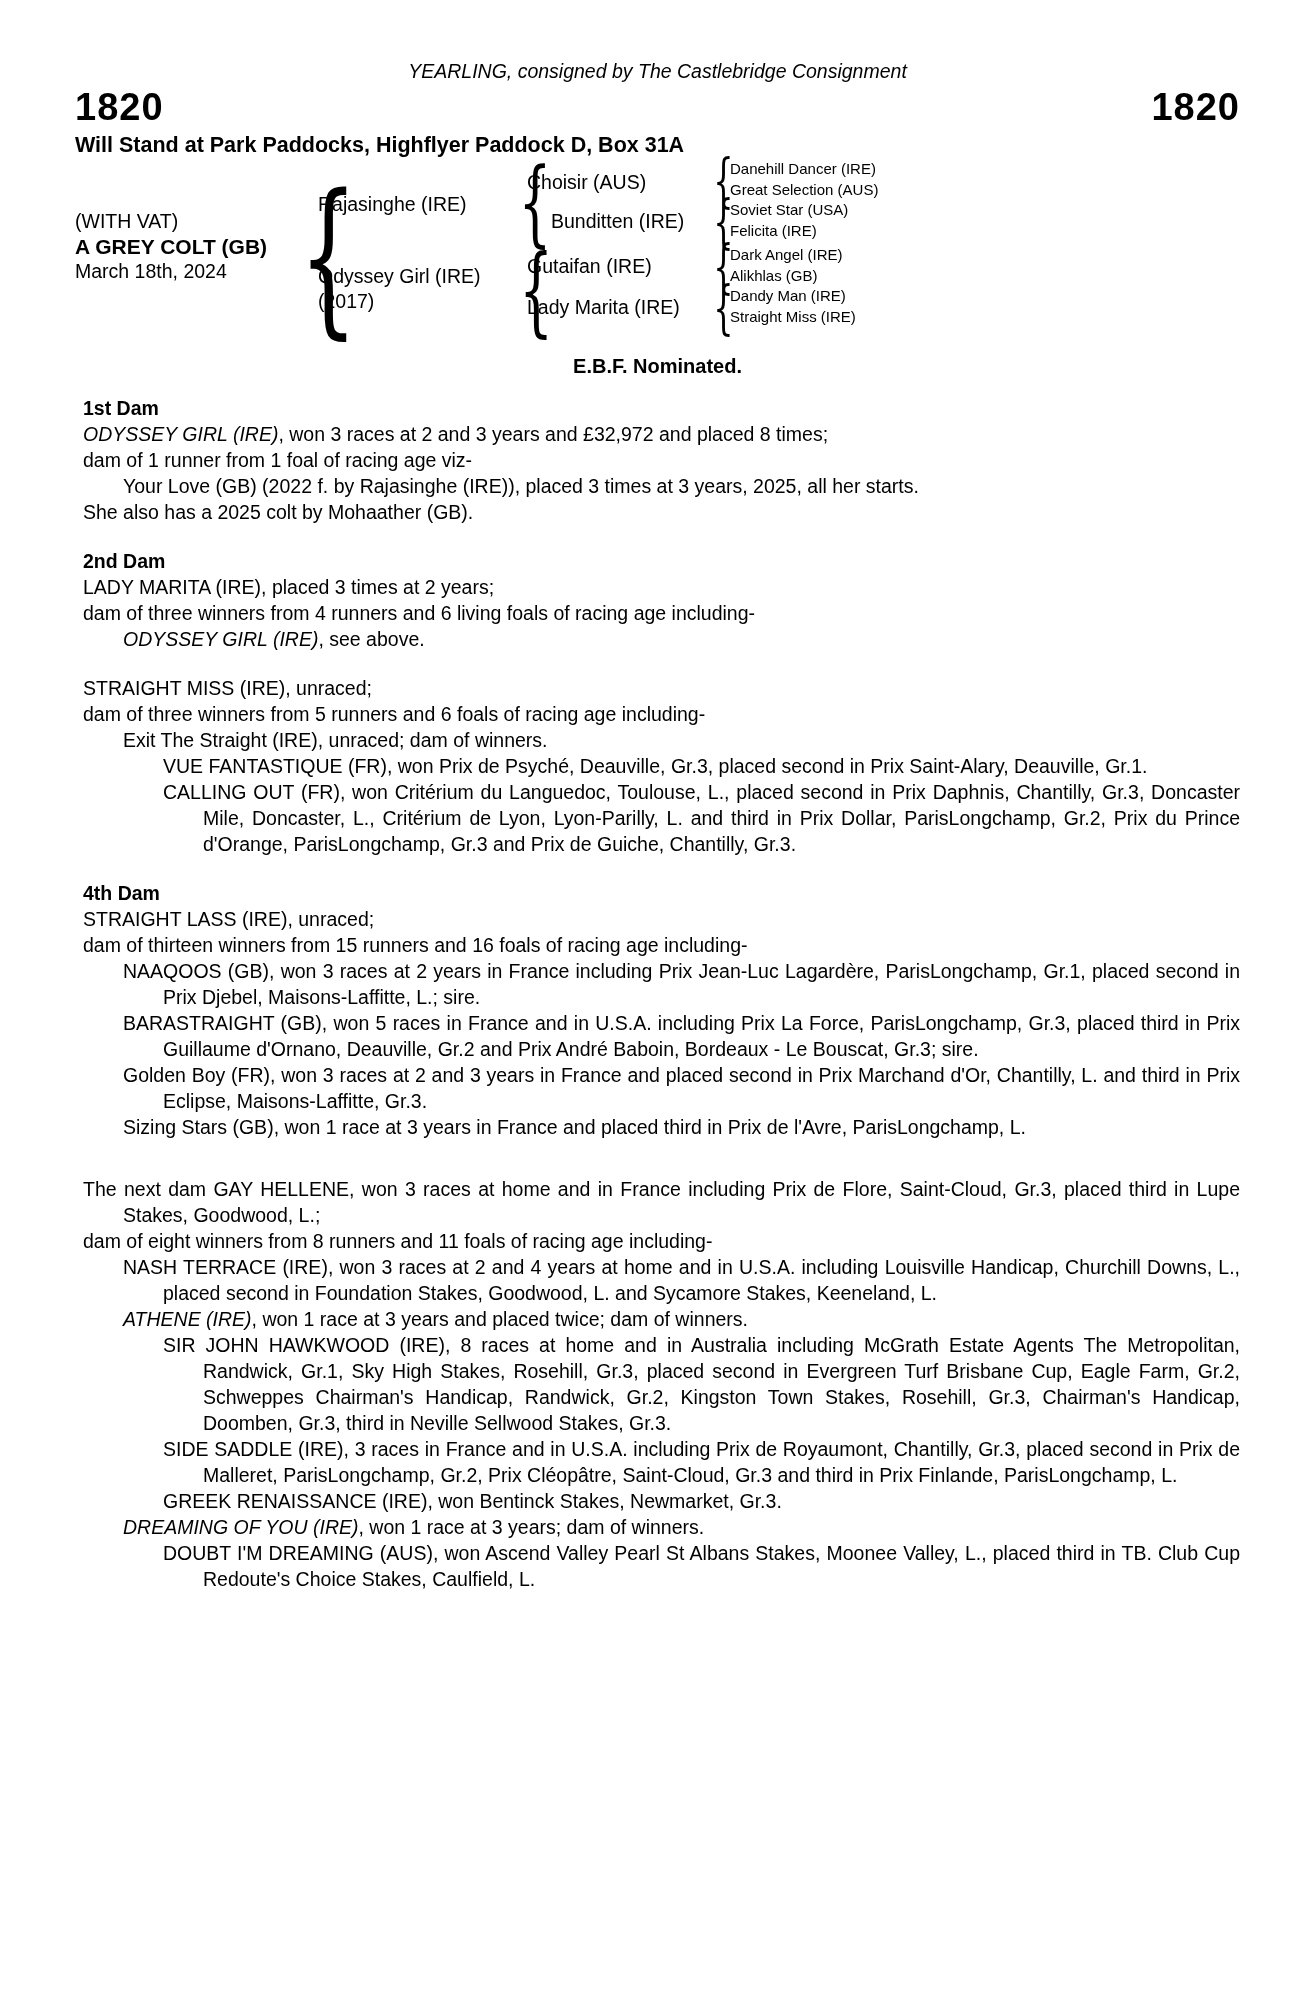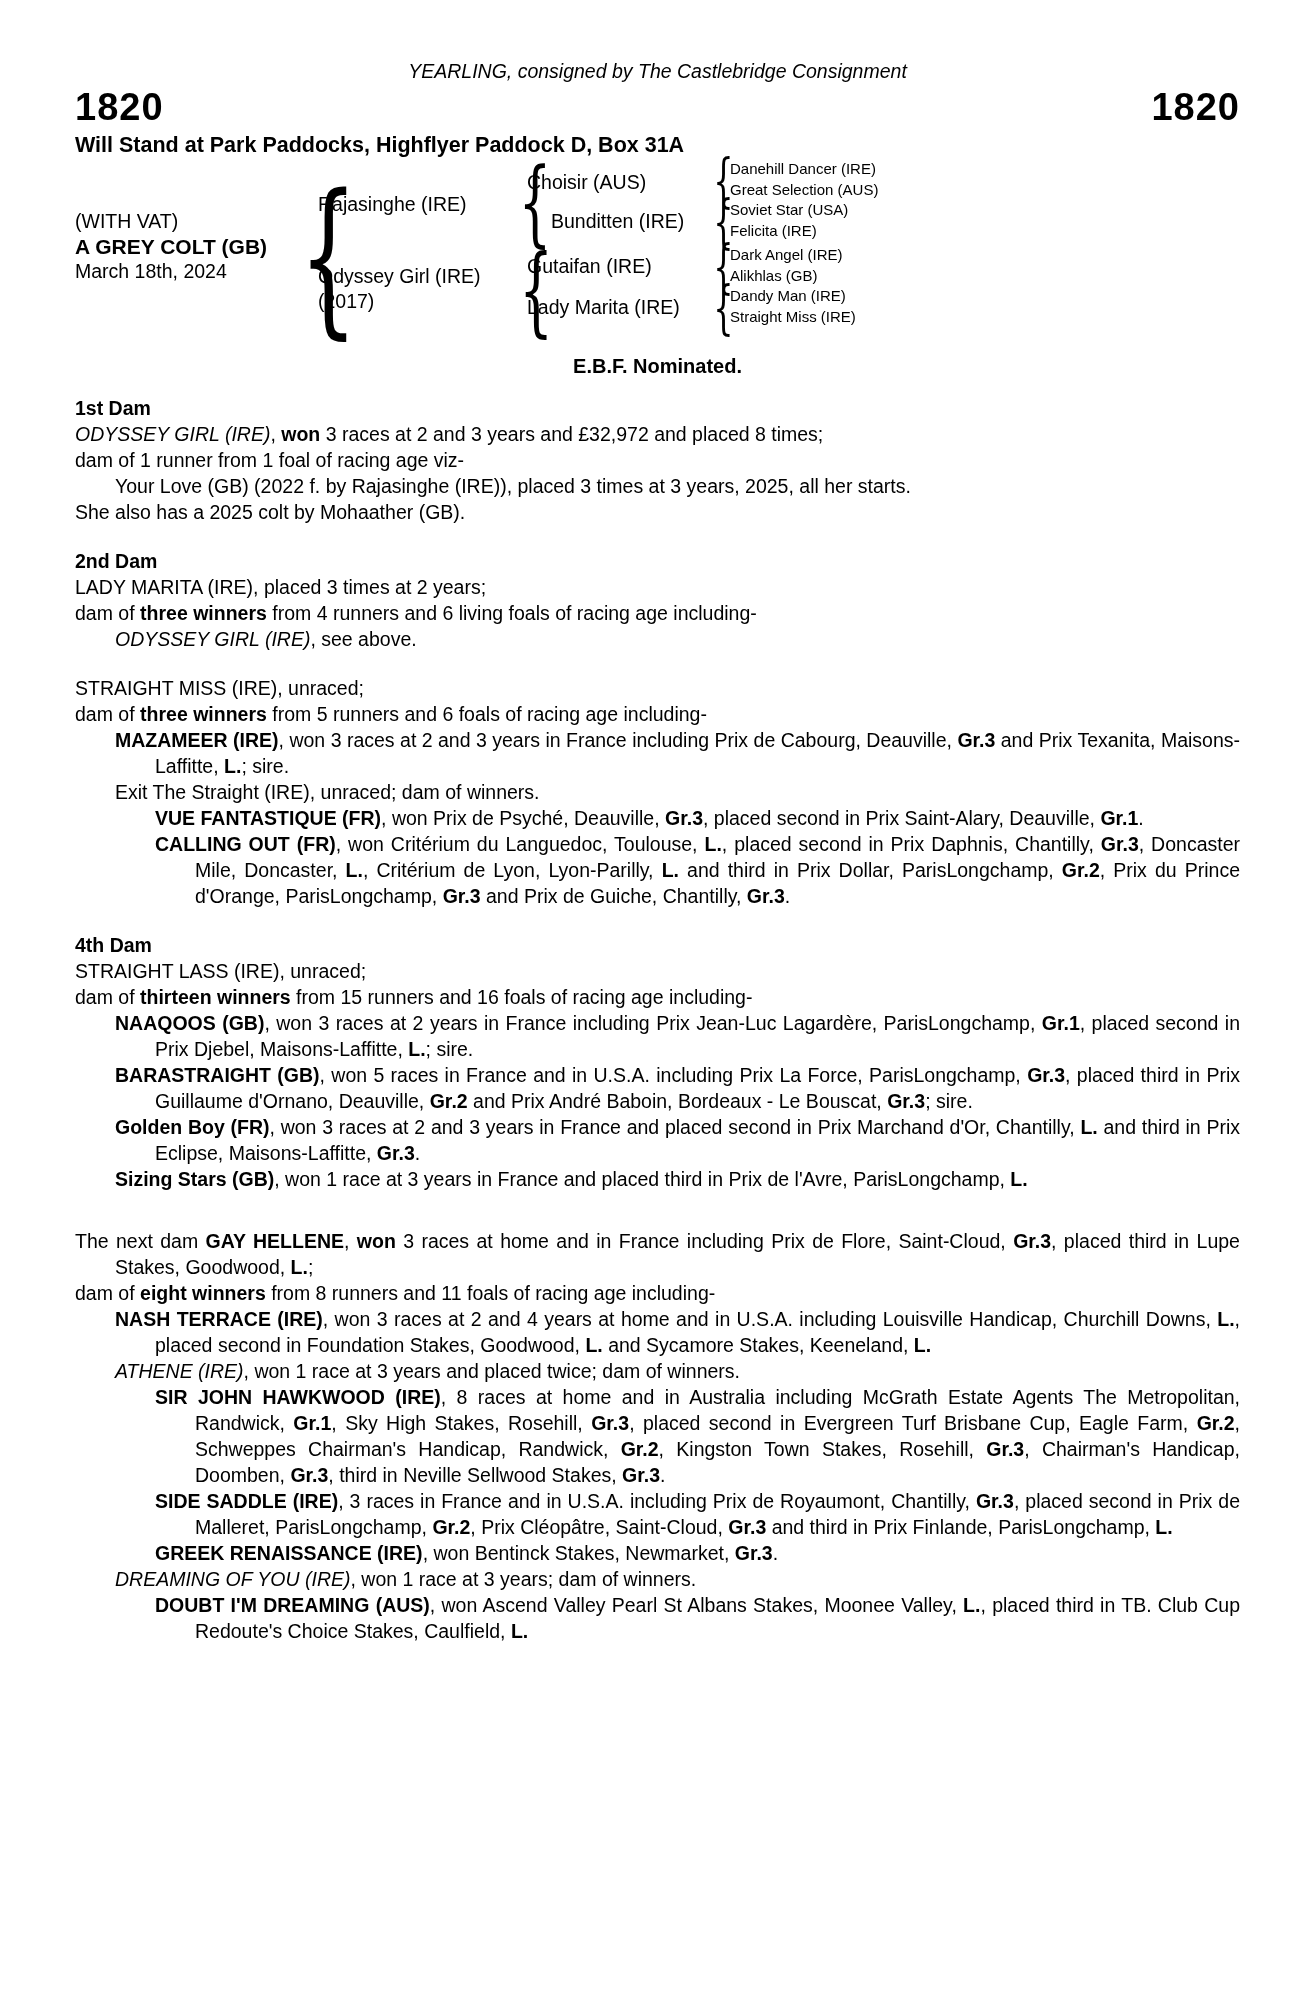--- a/index.html
+++ b/index.html
@@ -3,36 +3,36 @@
 <meta charset="utf-8">
 <style>
   html,body{margin:0;padding:0;}
   body{
     width:1315px;height:2000px;background:#ffffff;color:#000;
     font-family:"Liberation Sans","DejaVu Sans",sans-serif;
     font-size:19.5px;line-height:26px;
     -webkit-font-smoothing:antialiased;
   }
   .content{padding:58px 75px 0 75px;}
-  .b{font-weight:bold;}
+  .b{font-weight:normal;}
   .it{font-style:italic;}
   .consignor{text-align:center;font-style:italic;line-height:26px;}
   .lot-row{display:flex;justify-content:space-between;font-weight:bold;font-size:38px;line-height:44px;margin-top:1px;letter-spacing:1px;}
   .stand{font-weight:bold;font-size:21.5px;line-height:28px;margin-top:2px;}
   .pedigree{position:relative;height:182px;margin-top:6px;}
   .ped-abs{position:absolute;white-space:nowrap;line-height:25px;}
   .ped-col1{position:absolute;line-height:25px;white-space:nowrap;}
   .ped-col1 .subj{font-weight:bold;font-size:21px;}
   .ped-pair{position:absolute;line-height:20.5px;font-size:15px;white-space:nowrap;}
   .brace{position:absolute;display:flex;align-items:center;justify-content:center;
          font-family:"DejaVu Serif",serif;transform:scaleX(0.55);transform-origin:center;line-height:1;}
   .brace::before{content:"{";}
   .ebf{text-align:center;font-weight:bold;font-size:20px;margin-top:6px;line-height:26px;}
   .sections{margin-top:16px;}
-  .dam-section{margin-top:23px;}
+  .dam-section{margin-top:23px;margin-left:8px;}
   .dam-section.gap-lg{margin-top:36px;}
   .dam-section:first-child{margin-top:0;}
   .dam-heading{font-weight:bold;line-height:26px;}
   .para{text-align:justify;line-height:26px;}
 </style>
 </head>
 <body>
 
 <div class="content">
 
@@ -101,21 +101,20 @@
       </section>
       <section class="dam-section">
         <div class="dam-heading">2nd Dam</div>
         <div class="para" style="padding-left: 0px; text-indent: 0px;"><span>LADY MARITA (IRE), placed 3 times at 2 years;</span></div>
         <div class="para" style="padding-left: 0px; text-indent: 0px;"><span>dam of </span><span class="b">three winners</span><span> from 4 runners and 6 living foals of racing age including-</span></div>
         <div class="para" style="padding-left: 80px; text-indent: -40px;"><span class="it">ODYSSEY GIRL (IRE)</span><span>, see above.</span></div>
       </section>
       <section class="dam-section">
         <div class="para" style="padding-left: 0px; text-indent: 0px;"><span>STRAIGHT MISS (IRE), unraced;</span></div>
         <div class="para" style="padding-left: 0px; text-indent: 0px;"><span>dam of </span><span class="b">three winners</span><span> from 5 runners and 6 foals of racing age including-</span></div>
-        <div class="para" style="padding-left: 80px; text-indent: -40px;"><span class="b">MAZAMEER (IRE)</span><span>, won 3 races at 2 and 3 years in France including Prix de Cabourg, Deauville, </span><span class="b">Gr.3</span><span> and Prix Texanita, Maisons-Laffitte, </span><span class="b">L.</span><span>; sire.</span></div>
         <div class="para" style="padding-left: 80px; text-indent: -40px;"><span>Exit The Straight (IRE), unraced; dam of winners.</span></div>
         <div class="para" style="padding-left: 120px; text-indent: -40px;"><span class="b">VUE FANTASTIQUE (FR)</span><span>, won Prix de Psyché, Deauville, </span><span class="b">Gr.3</span><span>, placed second in Prix Saint-Alary, Deauville, </span><span class="b">Gr.1</span><span>.</span></div>
         <div class="para" style="padding-left: 120px; text-indent: -40px;"><span class="b">CALLING OUT (FR)</span><span>, won Critérium du Languedoc, Toulouse, </span><span class="b">L.</span><span>, placed second in Prix Daphnis, Chantilly, </span><span class="b">Gr.3</span><span>, Doncaster Mile, Doncaster, </span><span class="b">L.</span><span>, Critérium de Lyon, Lyon-Parilly, </span><span class="b">L.</span><span> and third in Prix Dollar, ParisLongchamp, </span><span class="b">Gr.2</span><span>, Prix du Prince d'Orange, ParisLongchamp, </span><span class="b">Gr.3</span><span> and Prix de Guiche, Chantilly, </span><span class="b">Gr.3</span><span>.</span></div>
       </section>
       <section class="dam-section">
         <div class="dam-heading">4th Dam</div>
         <div class="para" style="padding-left: 0px; text-indent: 0px;"><span>STRAIGHT LASS (IRE), unraced;</span></div>
         <div class="para" style="padding-left: 0px; text-indent: 0px;"><span>dam of </span><span class="b">thirteen winners</span><span> from 15 runners and 16 foals of racing age including-</span></div>
         <div class="para" style="padding-left: 80px; text-indent: -40px;"><span class="b">NAAQOOS (GB)</span><span>, won 3 races at 2 years in France including Prix Jean-Luc Lagardère, ParisLongchamp, </span><span class="b">Gr.1</span><span>, placed second in Prix Djebel, Maisons-Laffitte, </span><span class="b">L.</span><span>; sire.</span></div>
         <div class="para" style="padding-left: 80px; text-indent: -40px;"><span class="b">BARASTRAIGHT (GB)</span><span>, won 5 races in France and in U.S.A. including Prix La Force, ParisLongchamp, </span><span class="b">Gr.3</span><span>, placed third in Prix Guillaume d'Ornano, Deauville, </span><span class="b">Gr.2</span><span> and Prix André Baboin, Bordeaux - Le Bouscat, </span><span class="b">Gr.3</span><span>; sire.</span></div>

